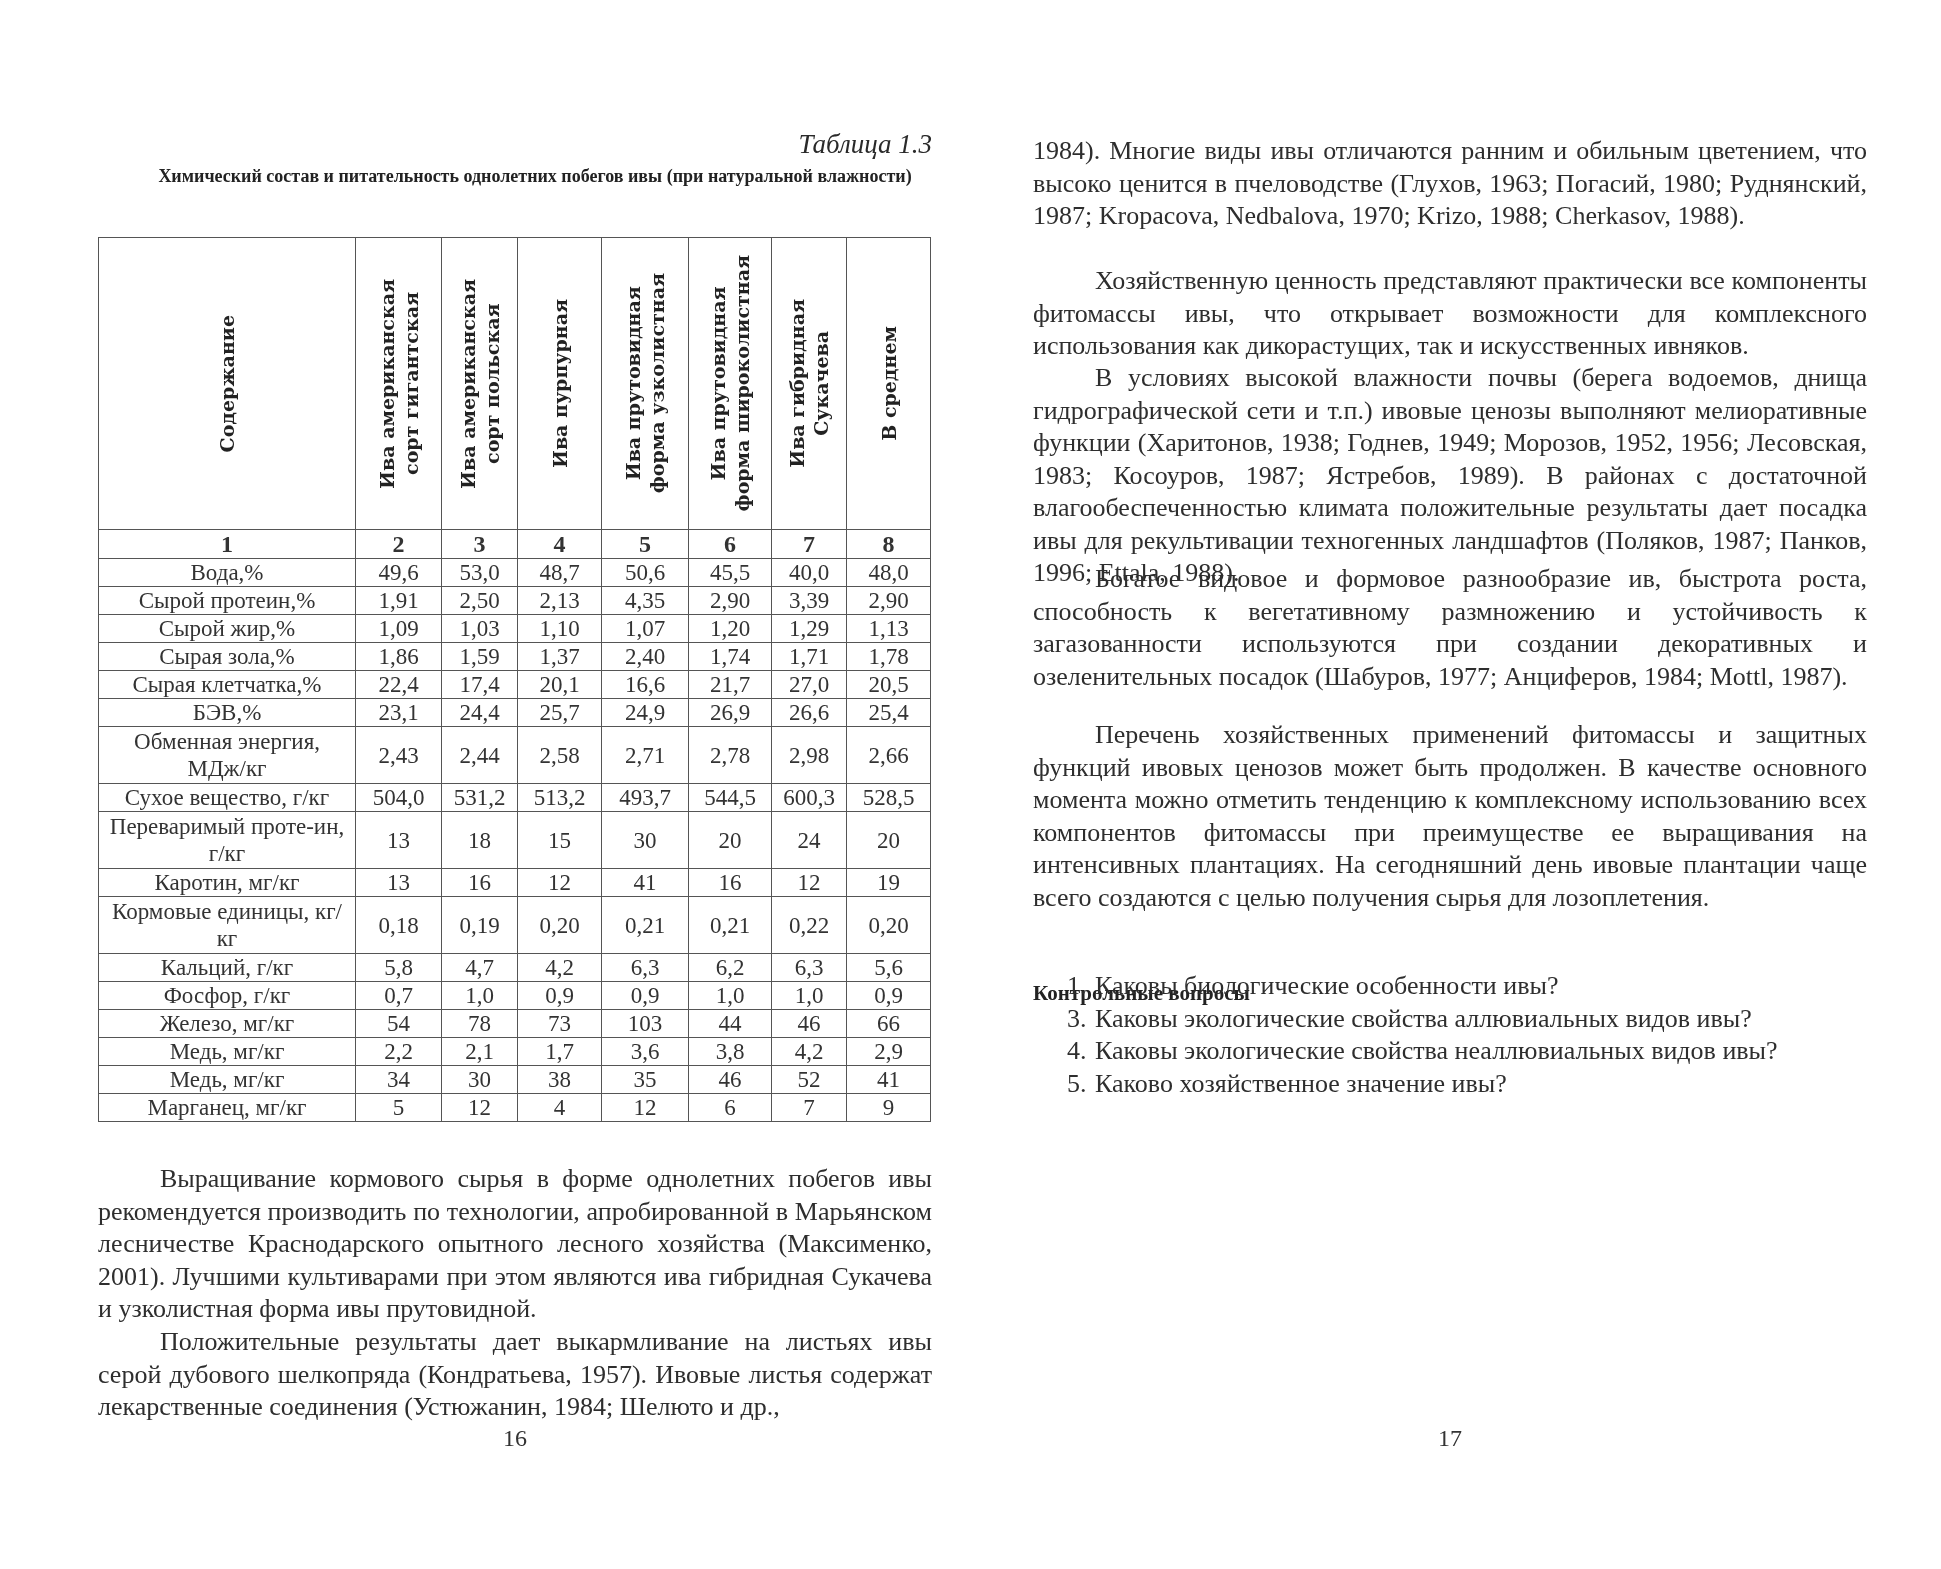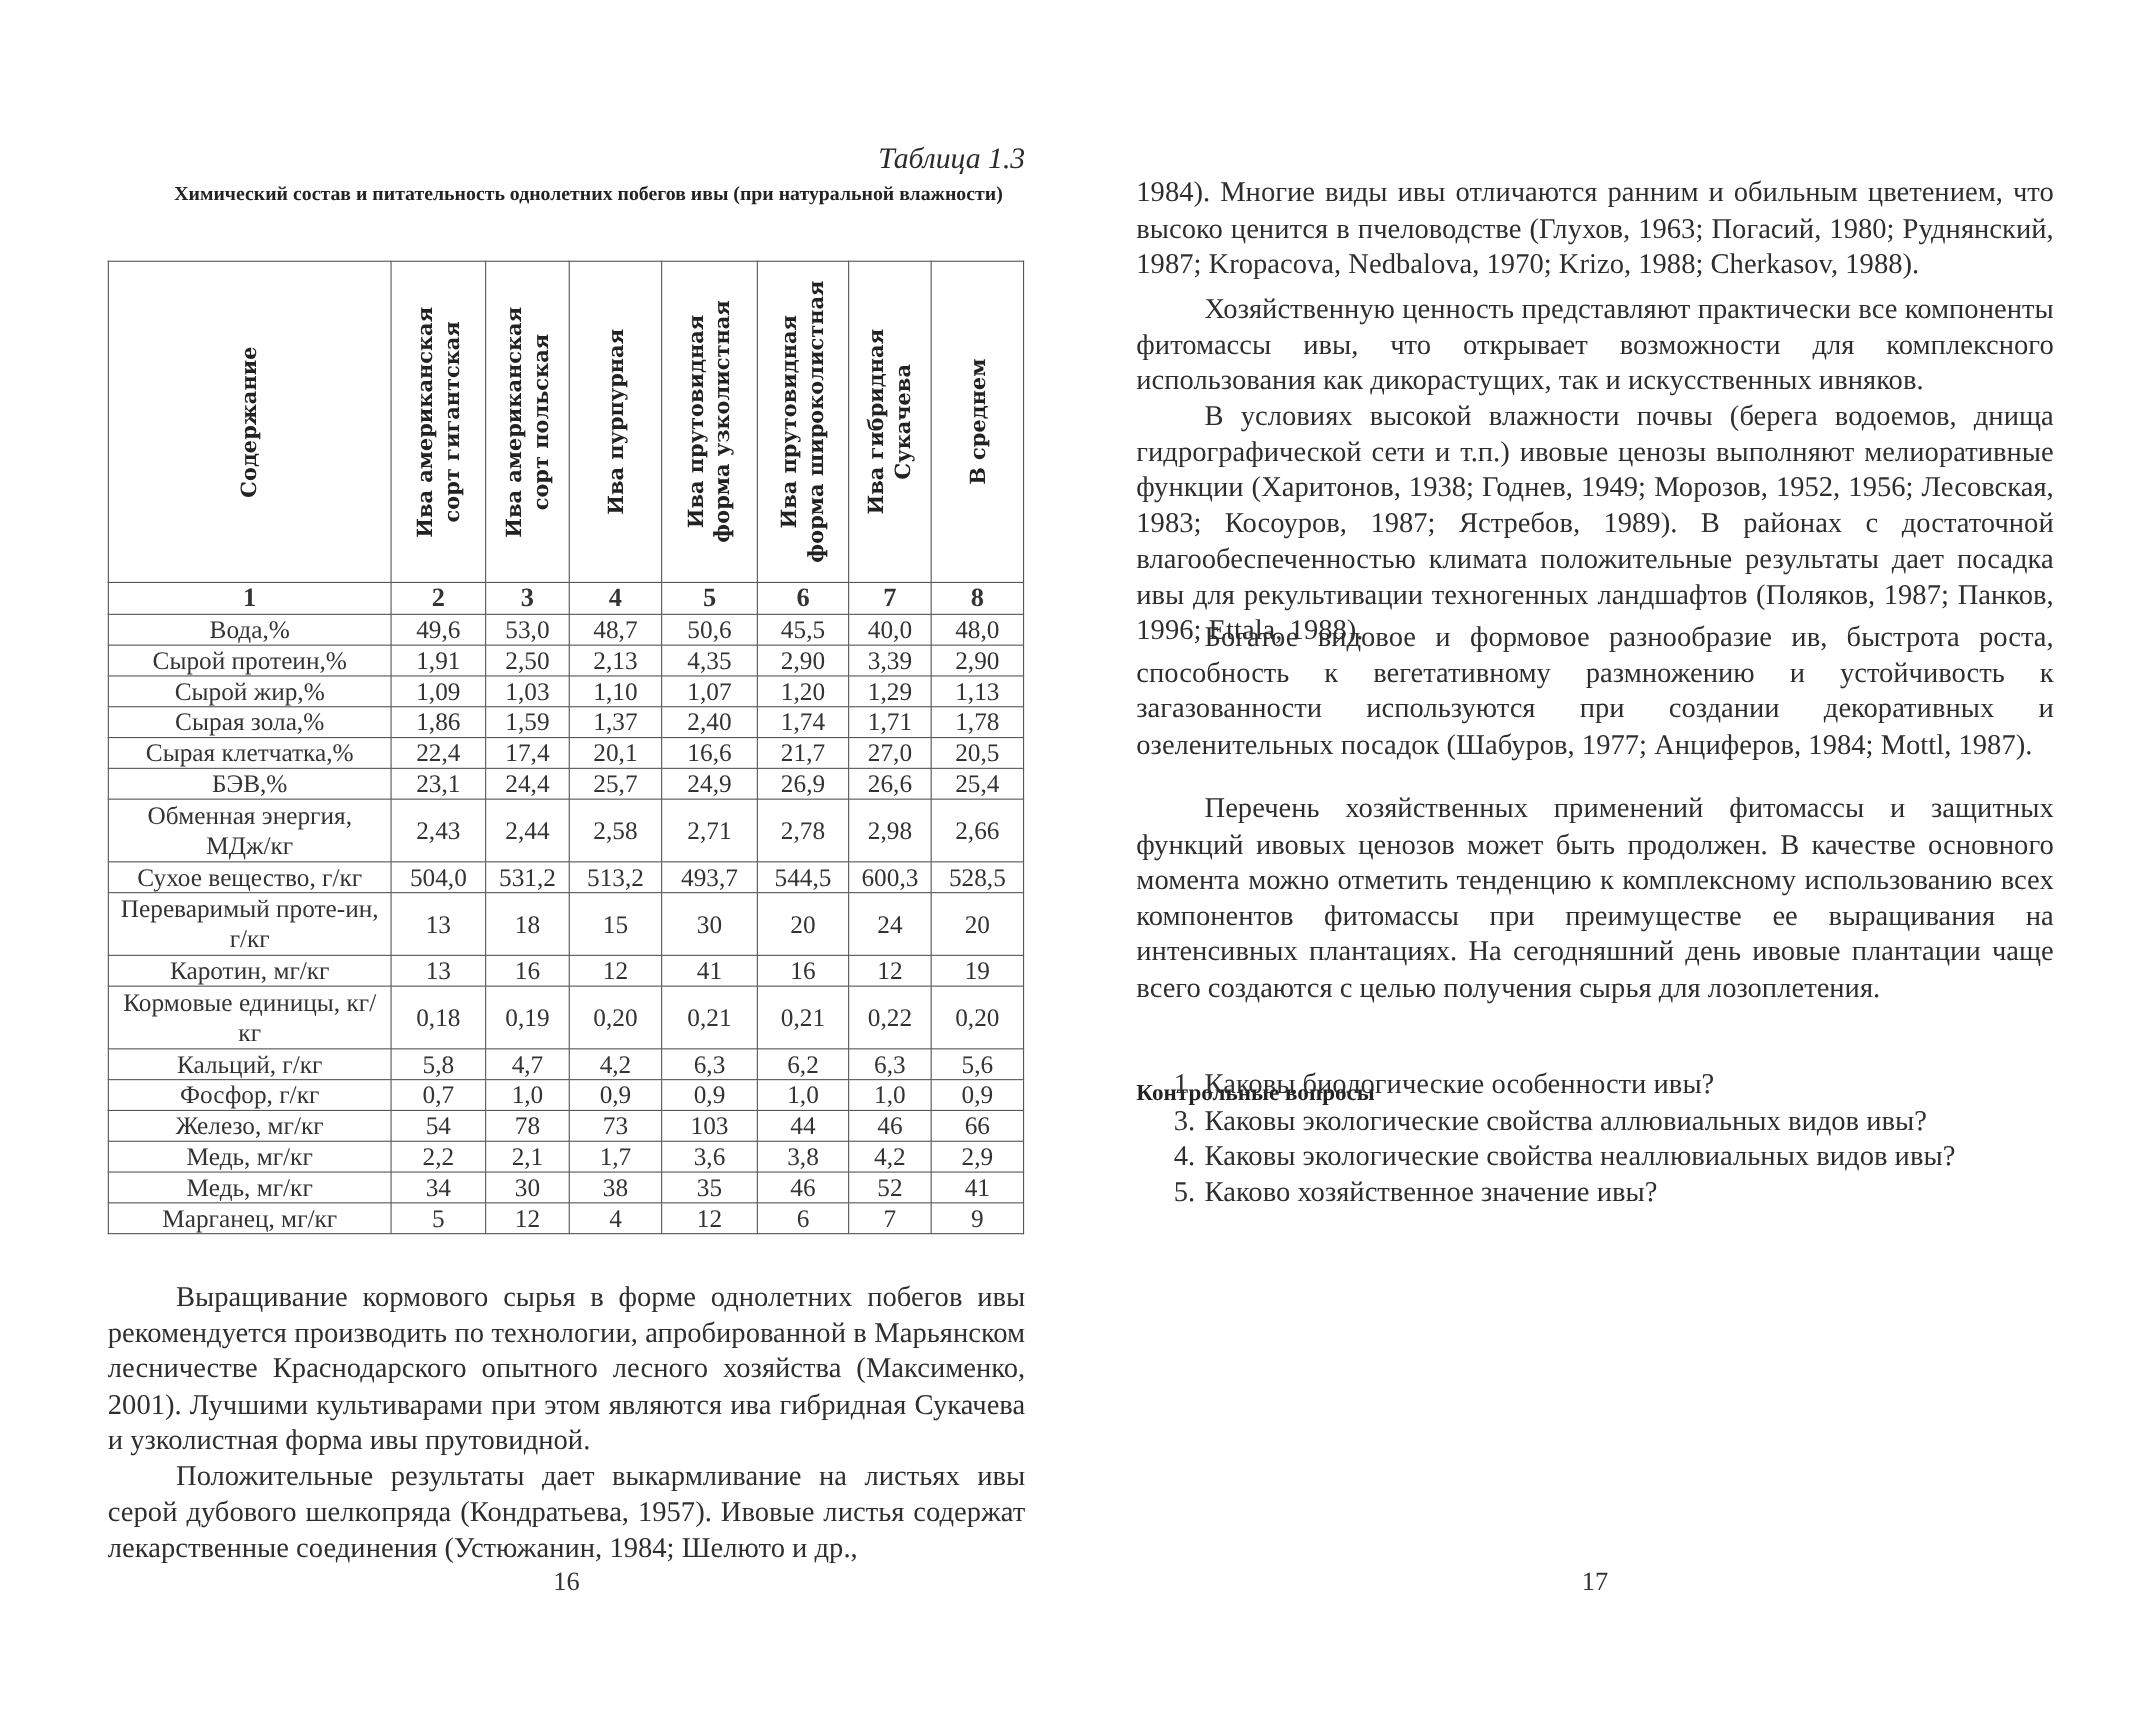--- a/index.html
+++ b/index.html
@@ -348,21 +348,21 @@
       </tbody>
   </table>
 
   <p class="para" style="top:1163px;">Выращивание кормового сырья в форме однолетних побегов ивы рекомендуется производить по технологии, апробированной в Марьянском лесничестве Краснодарского опытного лесного хозяйства (Максименко, 2001). Лучшими культиварами при этом являются ива гибридная Сукачева и узколистная форма ивы прутовидной.</p>
   <p class="para" style="top:1326px;">Положительные результаты дает выкармливание на листьях ивы серой дубового шелкопряда (Кондратьева, 1957). Ивовые листья содержат лекарственные соединения (Устюжанин, 1984; Шелюто и др.,</p>
 
   <div class="page-number">16</div>
 </div>
 
 <div class="page page-right">
-  <p class="para noindent" style="top:135px;margin-top:24px;">1984). Многие виды ивы отличаются ранним и обильным цветением, что высоко ценится в пчеловодстве (Глухов, 1963; Погасий, 1980; Руднянский, 1987; Kropacova, Nedbalova, 1970; Krizo, 1988; Cherkasov, 1988).</p>
+  <p class="para noindent" style="top:135px;">1984). Многие виды ивы отличаются ранним и обильным цветением, что высоко ценится в пчеловодстве (Глухов, 1963; Погасий, 1980; Руднянский, 1987; Kropacova, Nedbalova, 1970; Krizo, 1988; Cherkasov, 1988).</p>
   <p class="para" style="top:265px;">Хозяйственную ценность представляют практически все компоненты фитомассы ивы, что открывает возможности для комплексного использования как дикорастущих, так и искусственных ивняков.</p>
   <p class="para" style="top:362px;">В условиях высокой влажности почвы (берега водоемов, днища гидрографической сети и т.п.) ивовые ценозы выполняют мелиоративные функции (Харитонов, 1938; Годнев, 1949; Морозов, 1952, 1956; Лесовская, 1983; Косоуров, 1987; Ястребов, 1989). В районах с достаточной влагообеспеченностью климата положительные результаты дает посадка ивы для рекультивации техногенных ландшафтов (Поляков, 1987; Панков, 1996; Ettala, 1988).</p>
   <p class="para" style="top:563px;">Богатое видовое и формовое разнообразие ив, быстрота роста, способность к вегетативному размножению и устойчивость к загазованности используются при создании декоративных и озеленительных посадок (Шабуров, 1977; Анциферов, 1984; Mottl, 1987).</p>
   <p class="para" style="top:719px;">Перечень хозяйственных применений фитомассы и защитных функций ивовых ценозов может быть продолжен. В качестве основного момента можно отметить тенденцию к комплексному использованию всех компонентов фитомассы при преимуществе ее выращивания на интенсивных плантациях. На сегодняшний день ивовые плантации чаще всего создаются с целью получения сырья для лозоплетения.</p>
 
   <div class="questions-heading">Контрольные вопросы</div>
   <ol class="questions">
     <li><span class="num">1.</span><span>Каковы биологические особенности ивы?</span></li>
     <li><span class="num">3.</span><span>Каковы экологические свойства аллювиальных видов ивы?</span></li>
     <li><span class="num">4.</span><span>Каковы экологические свойства неаллювиальных видов ивы?</span></li>

